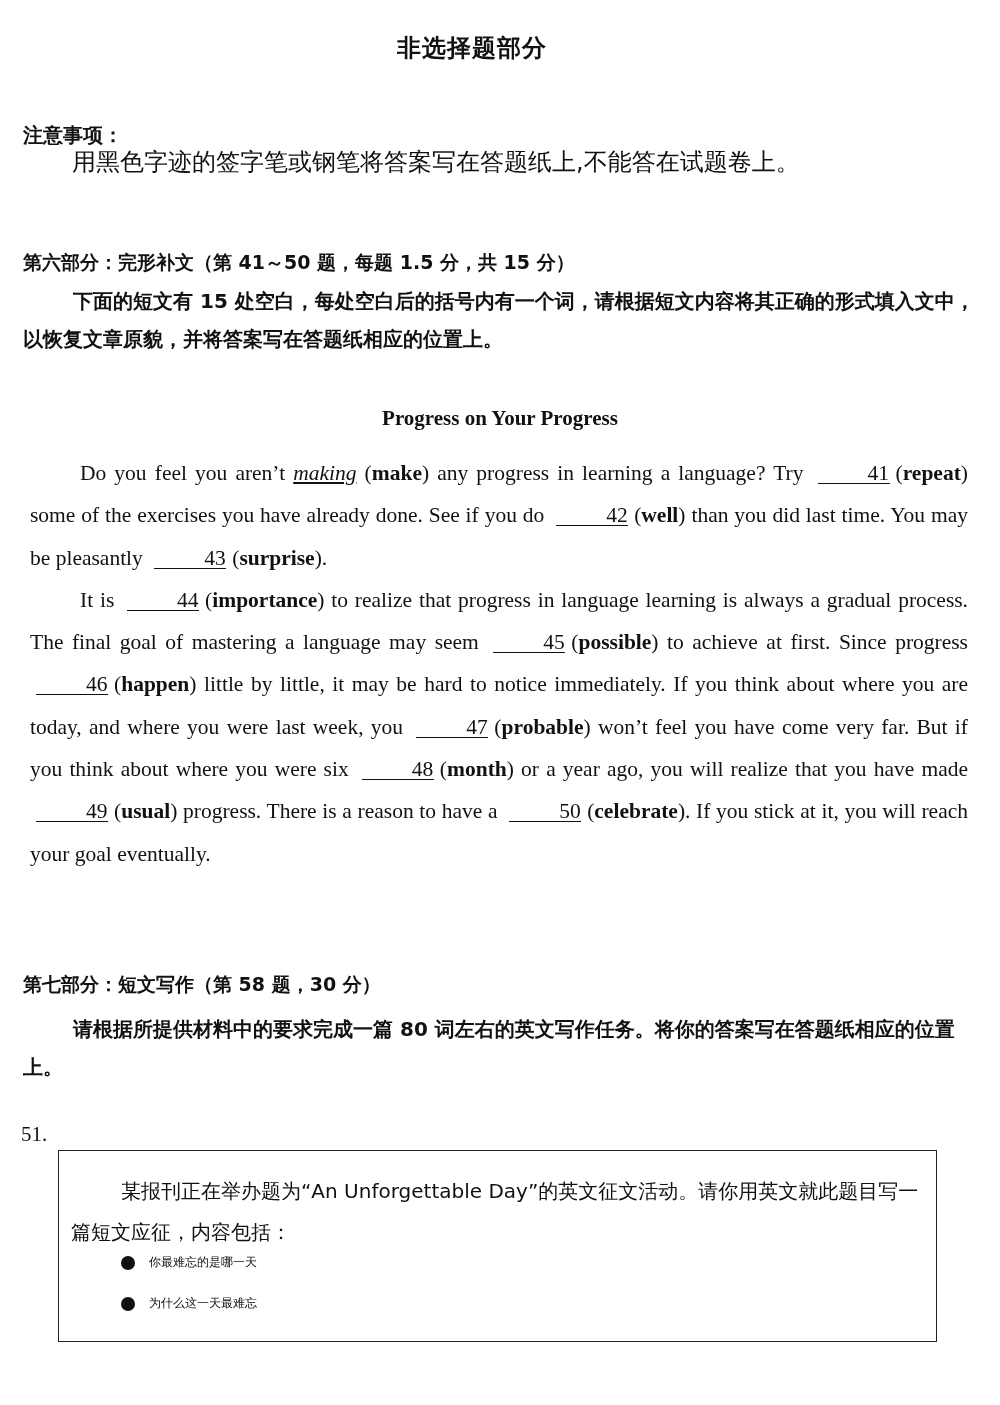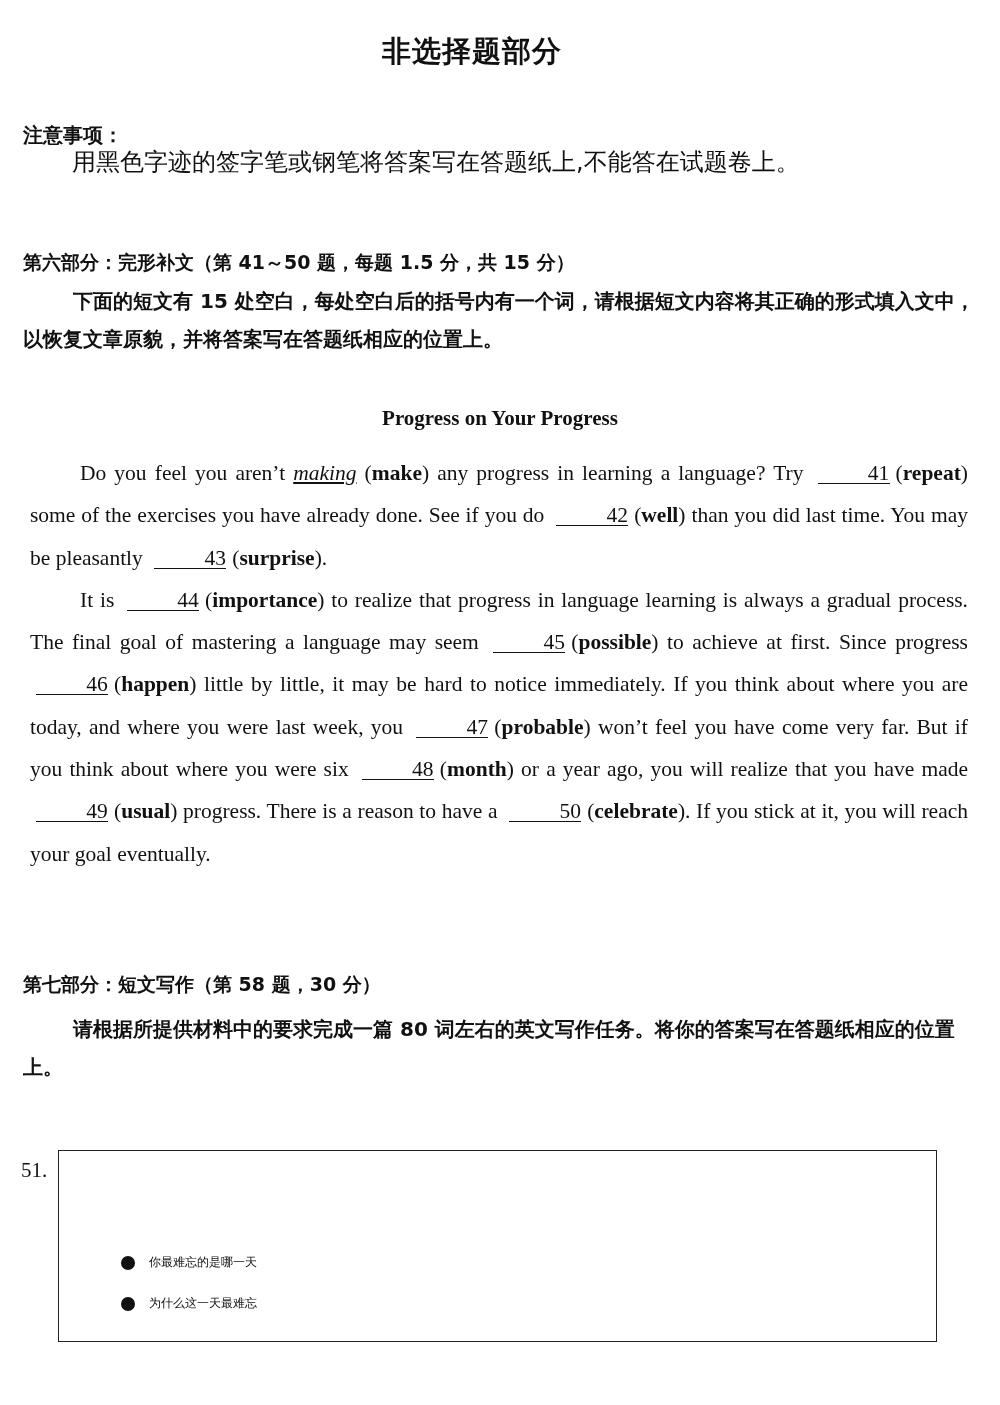--- a/index.html
+++ b/index.html
@@ -1,28 +1,28 @@
 <!DOCTYPE html>
 <html><head>
 <meta charset="utf-8">
 <style>
   html, body { margin: 0; padding: 0; background: #ffffff; }
   body { width: 1000px; height: 1405px; position: relative; overflow: hidden; color: #111; font-family: "DejaVu Sans", sans-serif; }
-  .page-title { position: absolute; top: 32px; left: 0; width: 944px; text-align: center; font-size: 29px; font-weight: bold; letter-spacing: 1px; }
+  .page-title { position: absolute; top: 32px; left: 0; width: 944px; text-align: center; font-size: 24px; font-weight: bold; letter-spacing: 1px; }
   .notice-head { position: absolute; top: 122px; left: 23px; font-size: 20px; font-weight: bold; }
   .notice-body { position: absolute; top: 146px; left: 72px; font-size: 24px; }
   .sec-head { position: absolute; left: 23px; font-size: 19px; font-weight: bold; }
   .sec-inst { position: absolute; left: 23px; width: 955px; font-size: 20px; font-weight: bold; line-height: 38px; text-indent: 50px; }
   .passage-title { position: absolute; top: 406px; left: 0; width: 1000px; text-align: center; font-family: "Liberation Serif", serif; font-weight: bold; font-size: 21px; }
   .passage { position: absolute; top: 452px; left: 30px; width: 938px; font-family: "Liberation Serif", serif; font-size: 21.5px; line-height: 42.3px; text-align: justify; }
   .passage p { margin: 0; text-indent: 50px; }
-  .blank { display: inline-block; width: 72px; border-bottom: 1px solid #111; text-align: center; line-height: 20px; margin: 0 6px; }
+  .blank { display: inline-block; width: 72px; border-bottom: 1px solid #111; text-align: left; line-height: 20px; margin: 0 6px; }
   .hint { font-weight: bold; }
   .example { font-style: italic; text-decoration: underline; }
-  .qnum { position: absolute; top: 1122px; left: 21px; font-family: "Liberation Serif", serif; font-size: 21px; margin-top: 36px; }
+  .qnum { position: absolute; top: 1122px; left: 21px; font-family: "Liberation Serif", serif; font-size: 21px; }
   .task-box { position: absolute; top: 1150px; left: 58px; width: 879px; height: 192px; border: 1.5px solid #222; box-sizing: border-box; }
   .task-para { position: absolute; top: 20px; left: 12px; width: 855px; font-size: 20px; line-height: 41px; text-indent: 50px; }
   .bullet { position: absolute; left: 62px; font-size: 12px; display: flex; align-items: center; }
   .bullet-dot { width: 14px; height: 14px; border-radius: 50%; background: #111; margin-right: 14px; }
 </style>
 </head>
 <body>
 
 <div class="page-title">非选择题部分</div>
 
@@ -38,20 +38,21 @@
   <p><span>Do you feel you aren’t </span><span class="example">making</span> (<span class="hint">make</span>)<span> any progress in learning a language? Try </span><span class="blank">41</span>(<span class="hint">repeat</span>)<span> some of the exercises you have already done. See if you do </span><span class="blank">42</span>(<span class="hint">well</span>)<span> than you did last time. You may be pleasantly </span><span class="blank">43</span>(<span class="hint">surprise</span>)<span>.</span></p>
   <p><span>It is </span><span class="blank">44</span>(<span class="hint">importance</span>)<span> to realize that progress in language learning is always a gradual process. The final goal of mastering a language may seem </span><span class="blank">45</span>(<span class="hint">possible</span>)<span> to achieve at first. Since progress </span><span class="blank">46</span>(<span class="hint">happen</span>)<span> little by little, it may be hard to notice immediately. If you think about where you are today, and where you were last week, you </span><span class="blank">47</span>(<span class="hint">probable</span>)<span> won’t feel you have come very far. But if you think about where you were six </span><span class="blank">48</span>(<span class="hint">month</span>)<span> or a year ago, you will realize that you have made </span><span class="blank">49</span>(<span class="hint">usual</span>)<span> progress. There is a reason to have a </span><span class="blank">50</span>(<span class="hint">celebrate</span>)<span>. If you stick at it, you will reach your goal eventually.</span></p>
 </div>
 
 <div class="sec-head" style="top:972px;">第七部分：短文写作（第 58 题，30 分）</div>
 <div class="sec-inst" style="top:998px;margin-top:12px;">请根据所提供材料中的要求完成一篇 80 词左右的英文写作任务。将你的答案写在答题纸相应的位置上。</div>
 
 <div class="qnum">51.</div>
 
 <div class="task-box">
+  <div class="task-para">某报刊正在举办题为“An Unforgettable Day”的英文征文活动。请你用英文就此题目写一篇短文应征，内容包括：</div>
   <div class="bullet" style="top:103px;">
     <span class="bullet-dot"></span>
     <span>你最难忘的是哪一天</span>
   </div>
   <div class="bullet" style="top:144px;">
     <span class="bullet-dot"></span>
     <span>为什么这一天最难忘</span>
   </div>
 </div>
 

